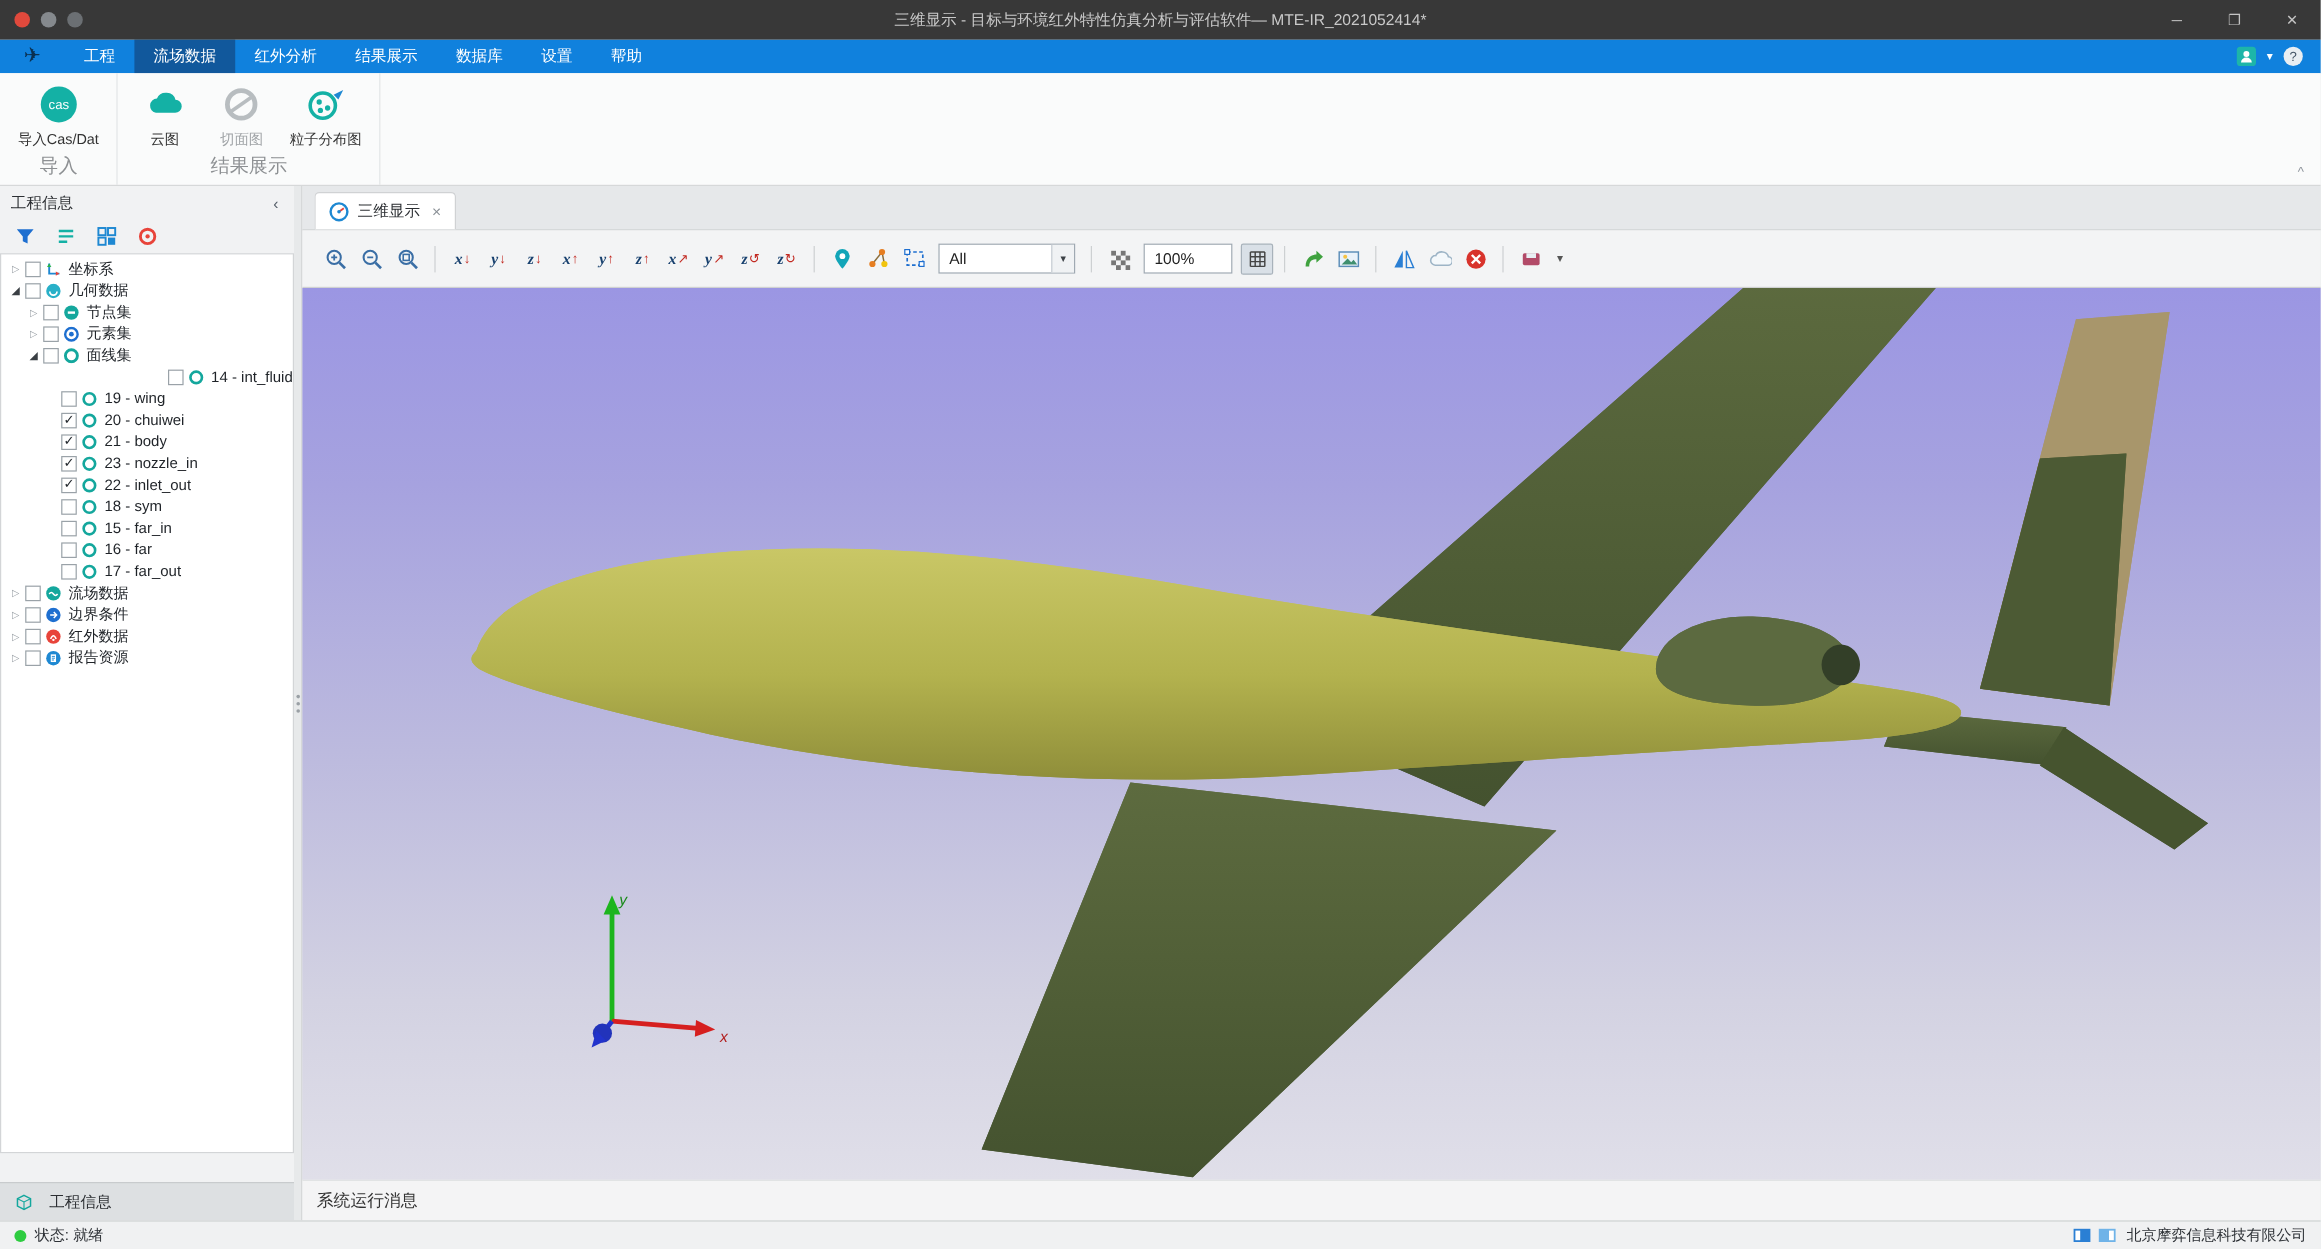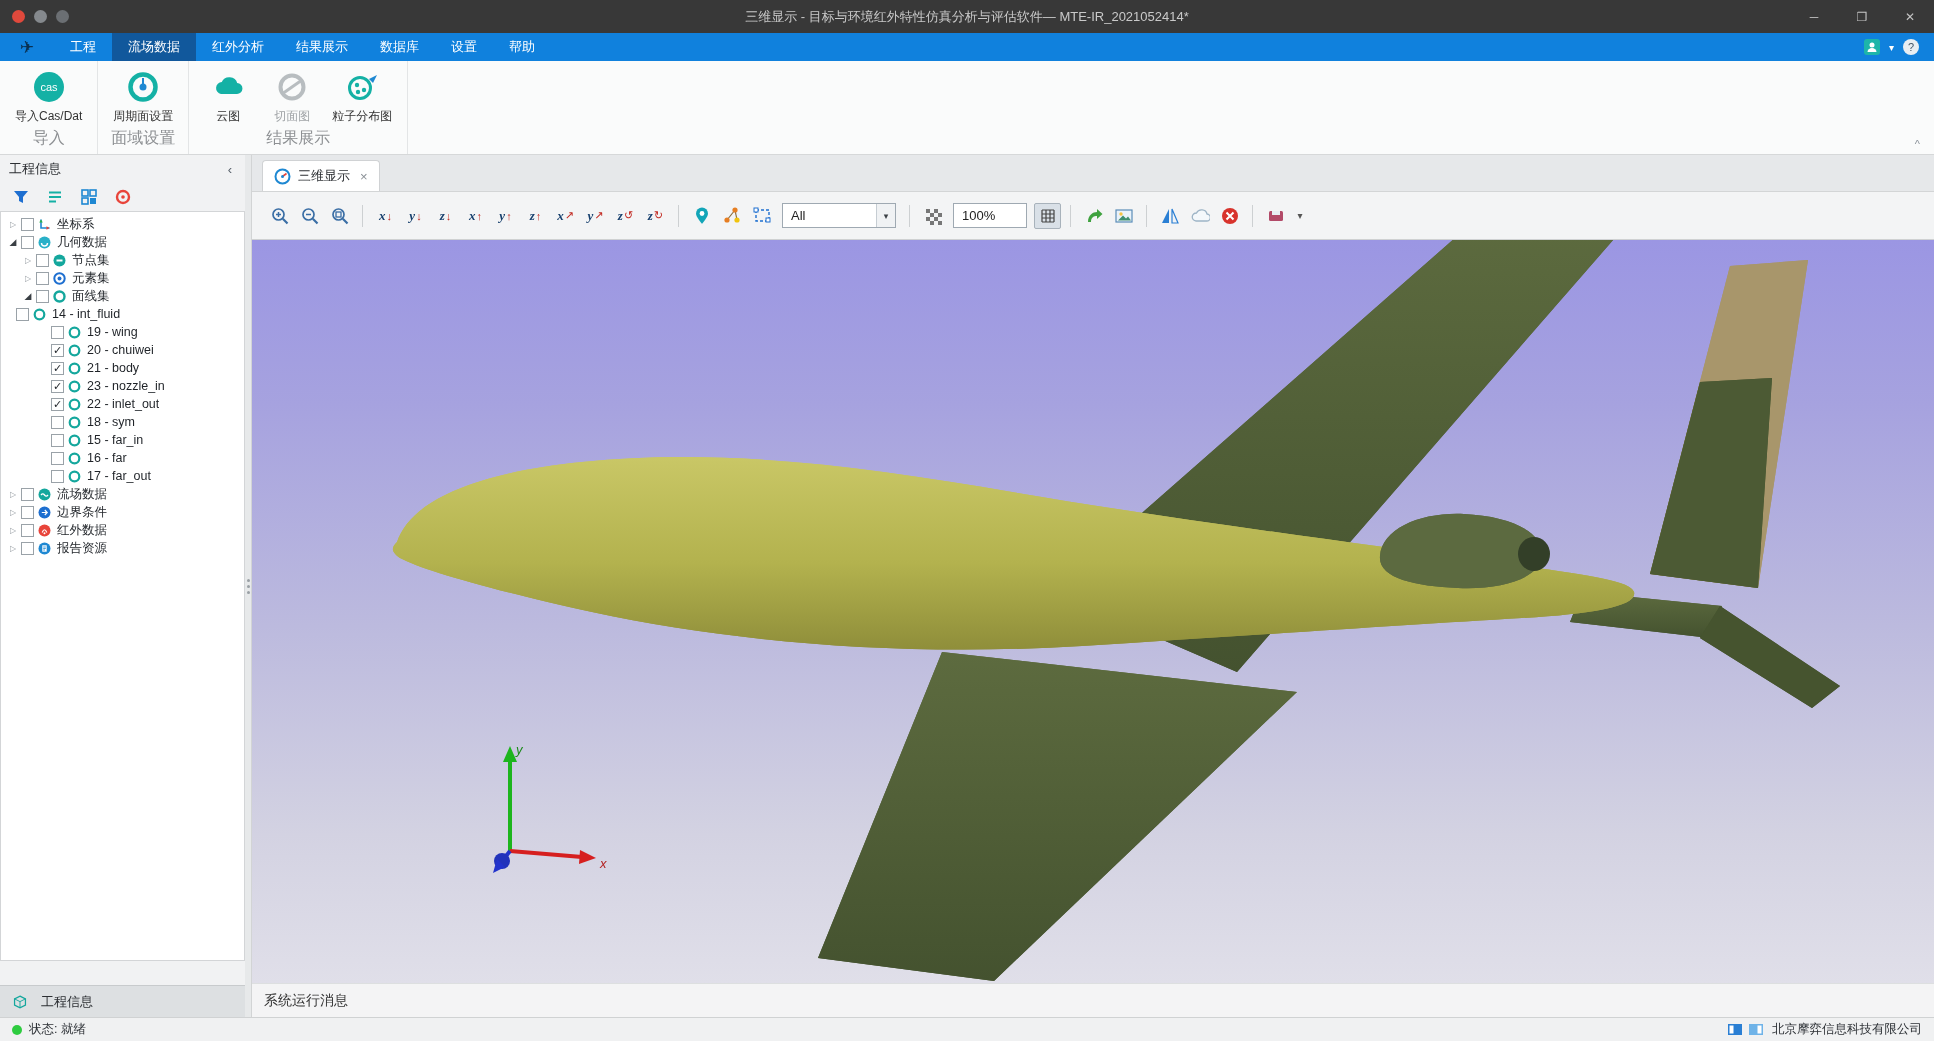--- a/index.html
+++ b/index.html
@@ -147,35 +147,20 @@
               <span class="ricon">
                 <svg width="34" height="34" viewBox="0 0 34 34">
                   <circle cx="17" cy="17" r="15" fill="#14b1a5"></circle>
                   <text x="17" y="21" text-anchor="middle" font-size="11" fill="#fff">cas</text>
                 </svg>
               </span>
               <span class="rlabel">导入Cas/Dat</span>
             </div>
           </div>
           <div class="rglabel">导入</div>
-        </div>
-        <div class="rgroup">
-          <div class="rbtns">
-            <div class="rbtn">
-              <span class="ricon">
-                <svg width="34" height="34" viewBox="0 0 34 34">
-                  <circle cx="17" cy="17" r="12.5" fill="none" stroke="#14b1a5" stroke-width="4.5"></circle>
-                  <circle cx="17" cy="17" r="3.5" fill="#1e88d2"></circle>
-                  <line x1="17" y1="16" x2="17" y2="8" stroke="#1e88d2" stroke-width="2"></line>
-                </svg>
-              </span>
-              <span class="rlabel">周期面设置</span>
-            </div>
-          </div>
-          <div class="rglabel">面域设置</div>
         </div>
         <div class="rgroup">
           <div class="rbtns">
             <div class="rbtn">
               <span class="ricon">
                 <svg width="34" height="34" viewBox="0 0 34 34">
                   <path d="M10,24 a6,6 0 0 1 0.8,-11.9 a8,7.2 0 0 1 15.4,1 a5.2,5.2 0 0 1 -0.4,10.9 Z" fill="#14b1a5"></path>
                 </svg>
               </span>
               <span class="rlabel">云图</span>
@@ -292,21 +277,21 @@
           <div class="trow" style="padding-left: 20px;">
             <span class="tarrow exp">◢</span>
             <span class="tcheck"></span>
             <span class="ticon">
               <svg width="13" height="13" viewBox="0 0 13 13">
                 <circle cx="6.5" cy="6.5" r="5" fill="#fff" stroke="#14a79d" stroke-width="2.4"></circle>
               </svg>
             </span>
             <span class="tlabel">面线集</span>
           </div>
-          <div class="trow" style="">
+          <div class="trow" style="padding-left: 35px; justify-content: flex-end;">
             <span class="tarrow"></span>
             <span class="tcheck"></span>
             <span class="ticon">
               <svg width="13" height="13" viewBox="0 0 13 13">
                 <circle cx="6.5" cy="6.5" r="4.8" fill="#fff" stroke="#14a79d" stroke-width="2.2"></circle>
               </svg>
             </span>
             <span class="tlabel">14 - int_fluid</span>
           </div>
           <div class="trow" style="padding-left: 35px;">

